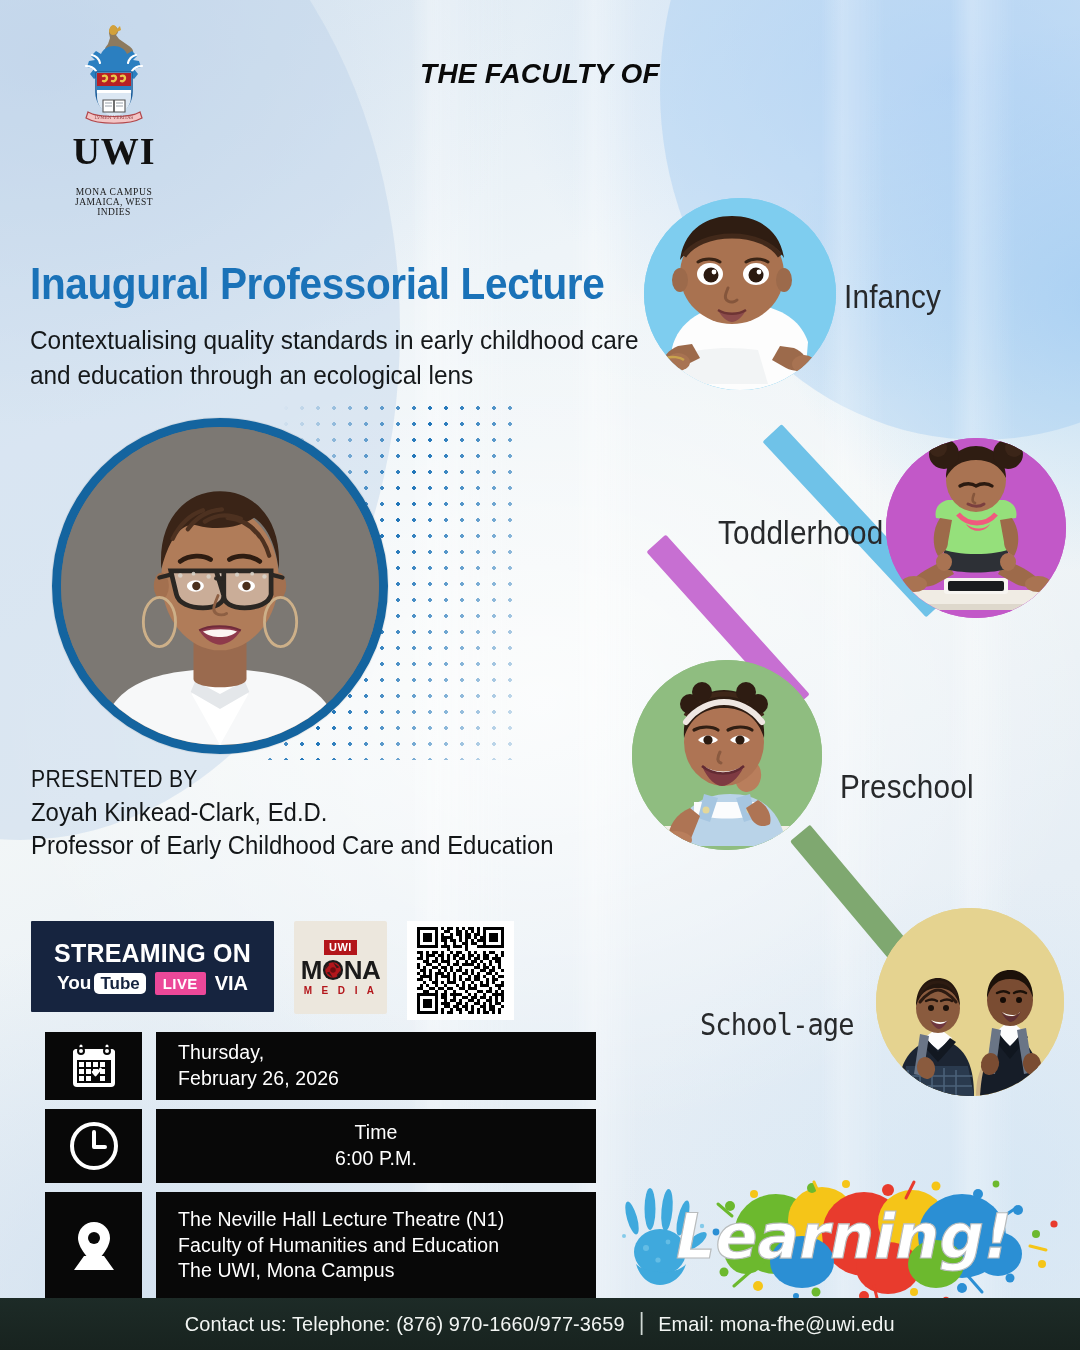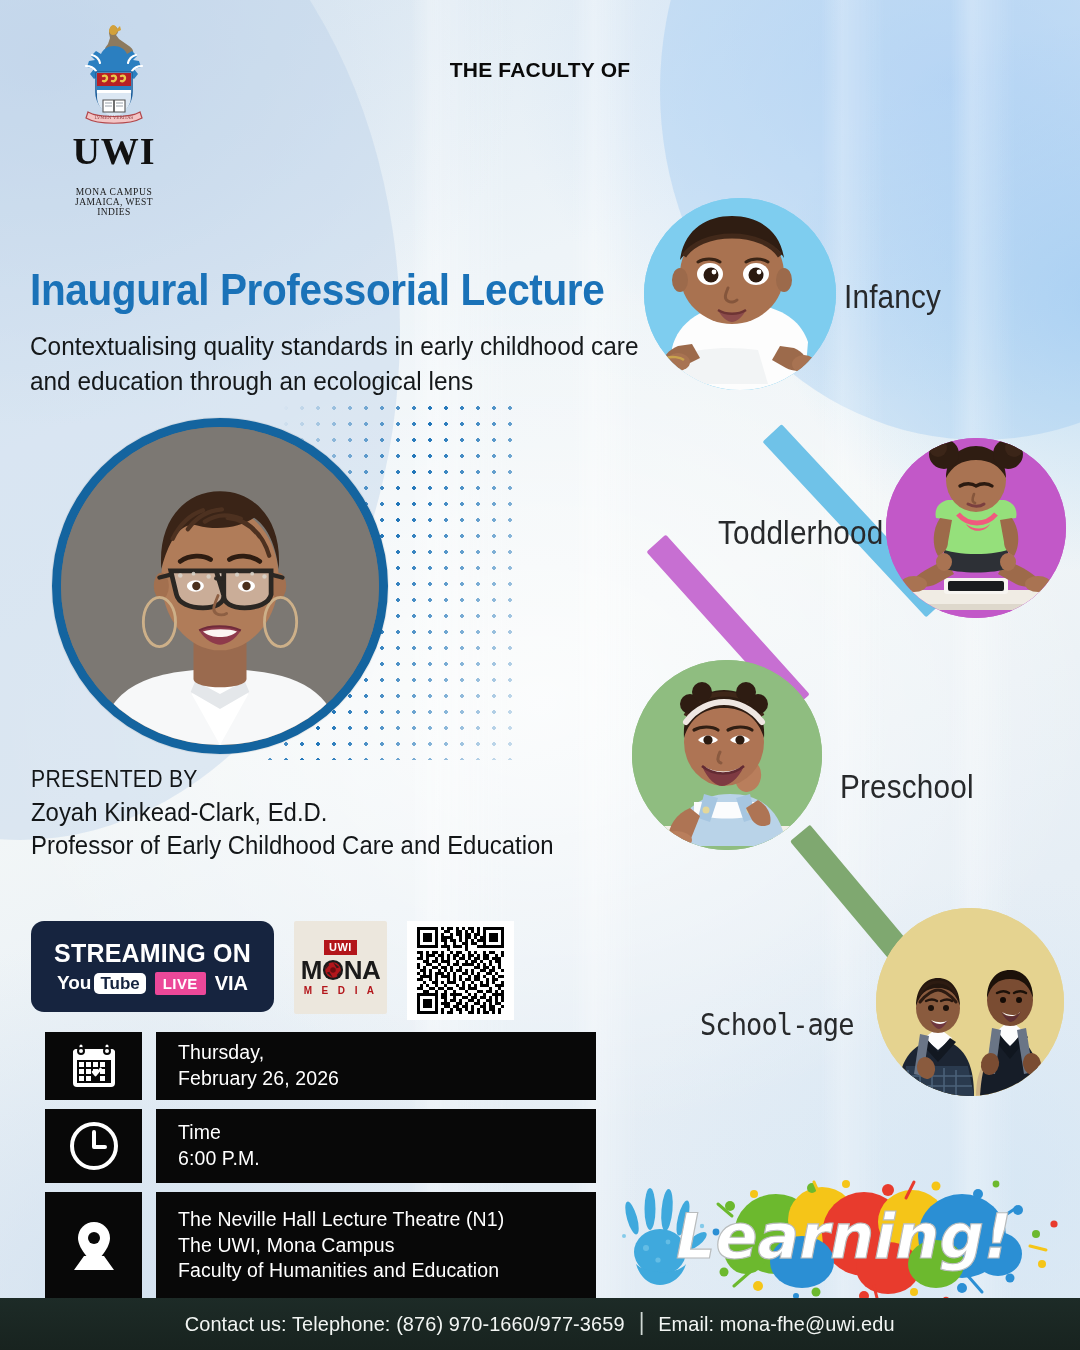--- a/index.html
+++ b/index.html
@@ -42,25 +42,25 @@
   .crest { position:absolute; left:58px; top:22px; width:112px; text-align:center; }
   .crest svg { display:block; margin:0 auto; }
   .crest-uwi { font-family:"Liberation Serif", serif; font-size:38px; font-weight:700;
     letter-spacing:1px; color:#111; line-height:1; margin-top:2px; }
   .crest-sub1 { font-family:"Liberation Serif", serif; font-size:9.5px; letter-spacing:.6px;
     color:#1a1a1a; margin-top:17px; }
   .crest-sub2 { font-family:"Liberation Serif", serif; font-size:9.5px; letter-spacing:.4px;
     color:#1a1a1a; }
 
   .fac { position:absolute; left:300px; top:58px; width:480px; text-align:center; color:#0a0a0a; }
-  .fac-1 { font-size:21px; font-weight:700; letter-spacing:.2px; }
+  .fac-1 { font-size:28px; font-weight:700; letter-spacing:.2px;font-style:italic; }
   .fac-2 { font-size:27px; font-weight:700; letter-spacing:.1px; margin-top:3px; }
 
   
-  .title { position:absolute; left:30px; top:266px; width:640px; }
+  .title { position:absolute; left:30px; top:260px; width:640px; }
   .title h1 { color:#1a72b8; font-size:45px; font-weight:700; letter-spacing:-.4px;
     line-height:1.05; transform:scaleX(.90); transform-origin:left center; white-space:nowrap; }
   .title h2 { color:#15181a; font-size:26.5px; font-weight:400; line-height:1.30;
     margin-top:16px; transform:scaleX(.92); transform-origin:left top; width:690px; }
 
   
   .dots { position:absolute; left:262px; top:400px; width:250px; height:360px;
     background-image:radial-gradient(circle, #1e74b8 1.9px, transparent 2.1px);
     background-size:16px 16px;
     -webkit-mask-image:linear-gradient(110deg, rgba(0,0,0,0) 6%, rgba(0,0,0,1) 46%, rgba(0,0,0,.25) 96%);
@@ -76,21 +76,21 @@
   .presented { position:absolute; left:31px; top:766px; color:#131618; }
   .presented .p0 { font-size:23px; font-weight:400; letter-spacing:.3px; transform:scaleX(.92);
     transform-origin:left center; }
   .presented .p1 { font-size:26px; font-weight:400; margin-top:4px; transform:scaleX(.92);
     transform-origin:left center; }
   .presented .p2 { font-size:26px; font-weight:400; margin-top:2px; transform:scaleX(.92);
     transform-origin:left center; }
 
   
   .stream-row { position:absolute; left:31px; top:921px; display:flex; align-items:flex-start; gap:20px; }
-  .stream-box { width:243px; height:91px; background:#16243f; border-radius:13px;
+  .stream-box { width:243px; height:91px; background:#16243f; border-radius:1px;
     display:flex; flex-direction:column; align-items:center; justify-content:center; gap:4px; }
   .stream-box .s1 { color:#fff; font-size:25px; font-weight:700; letter-spacing:.2px; }
   .stream-l2 { display:flex; align-items:center; gap:9px; }
   .yt { display:flex; align-items:center; gap:3px; }
   .yt-you { color:#fff; font-size:19px; font-weight:700; }
   .yt-tube { background:#fff; color:#16243f; font-size:17px; font-weight:700;
     border-radius:5px; padding:0 6px; line-height:21px; }
   .live { background:#ec4899; color:#fff; font-size:15px; font-weight:700;
     padding:3px 8px; border-radius:2px; letter-spacing:.4px; }
   .via { color:#fff; font-size:20px; font-weight:700; }
@@ -108,21 +108,21 @@
 
   
   .info { position:absolute; left:31px; top:1032px;padding-left:14px; }
   .info-row { display:flex; align-items:stretch; margin-bottom:9px; }
   .info-icon { width:97px; background:#080808; display:flex; align-items:center; justify-content:center; }
   .info-icon svg { display:block; }
   .info-text { background:#080808; color:#fff; margin-left:14px; padding:11px 22px;
     display:flex; flex-direction:column; justify-content:center; }
   .info-text span { font-size:19.5px; line-height:1.33; letter-spacing:.1px; }
   .r1 .info-icon, .r1 .info-text { height:68px; } .r1 .info-text { width:440px; }
-  .r2 .info-icon, .r2 .info-text { height:74px; } .r2 .info-text { width:440px; }
+  .r2 .info-icon, .r2 .info-text { height:74px; } .r2 .info-text { width:440px;text-align:center; }
   .r3 .info-icon, .r3 .info-text { height:107px;justify-content:center; } .r3 .info-text { width:440px; }
 
   
   .stage-circle { position:absolute; border-radius:50%; overflow:hidden; }
   .stage-circle svg { display:block; width:100%; height:100%; }
   .connector { position:absolute; transform-origin:left center; border-radius:2px; }
   .stage-label { position:absolute; color:#27292b; font-size:33px; font-weight:500;
     letter-spacing:.2px; transform:scaleX(.90); transform-origin:left center; white-space:nowrap; }
   .stage-label.mono { font-family:"DejaVu Sans Mono", monospace; font-size:30px; letter-spacing:-1px; }
 
@@ -552,22 +552,22 @@
     <div class="info-row r3">
       <div class="info-icon">
         <svg width="54" height="56" viewBox="0 0 54 56">
           <path d="M27 4c-9 0-16 7-16 16 0 12 16 26 16 26s16-14 16-26c0-9-7-16-16-16z" fill="#fff"></path>
           <circle cx="27" cy="20" r="6" fill="#080808"></circle>
           <path d="M17 38L7 52h40L37 38h-5l-5 7-5-7z" fill="#fff"></path>
         </svg>
       </div>
       <div class="info-text">
         <span>The Neville Hall Lecture Theatre (N1)</span>
+        <span>Faculty of Humanities and Education</span>
         <span>The UWI, Mona Campus</span>
-        <span>Faculty of Humanities and Education</span>
       </div>
     </div>
   </div>
 
   <div class="connector" style="left:772px; top:420px; width:240px; height:26px; background:#6fc2e8; transform:rotate(47deg);"></div>
   <div class="connector" style="left:800px; top:690px; width:215px; height:26px; background:#c76fd2; transform:rotate(-132deg);"></div>
   <div class="connector" style="left:800px; top:820px; width:230px; height:26px; background:#7fa870; transform:rotate(50deg);"></div>
 
   <div class="stage-circle" style="left:644px; top:198px; width:192px; height:192px; background:#7ecdef;">
     <svg viewBox="0 0 192 192">

